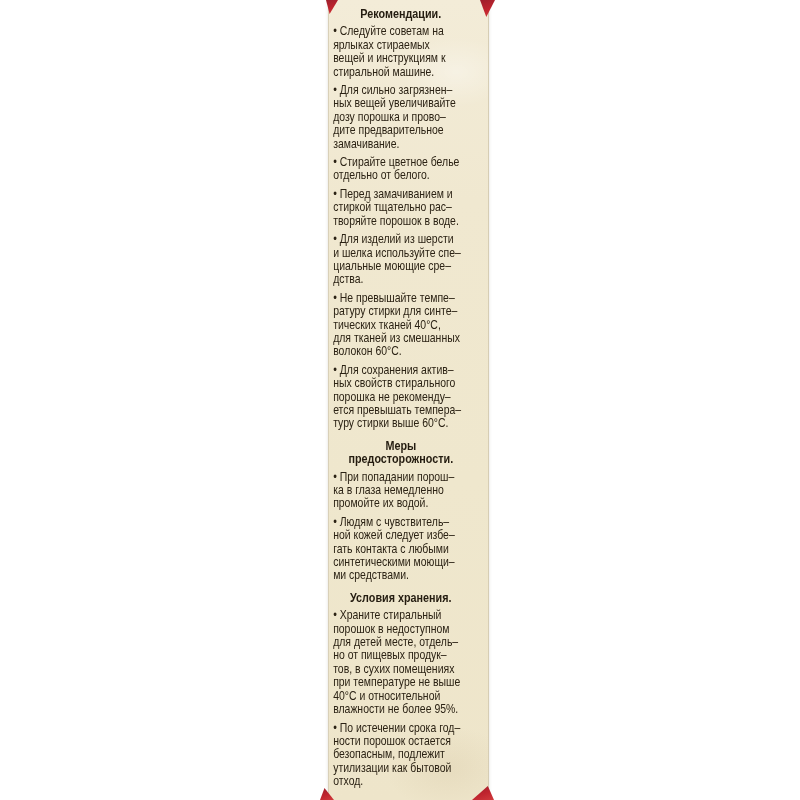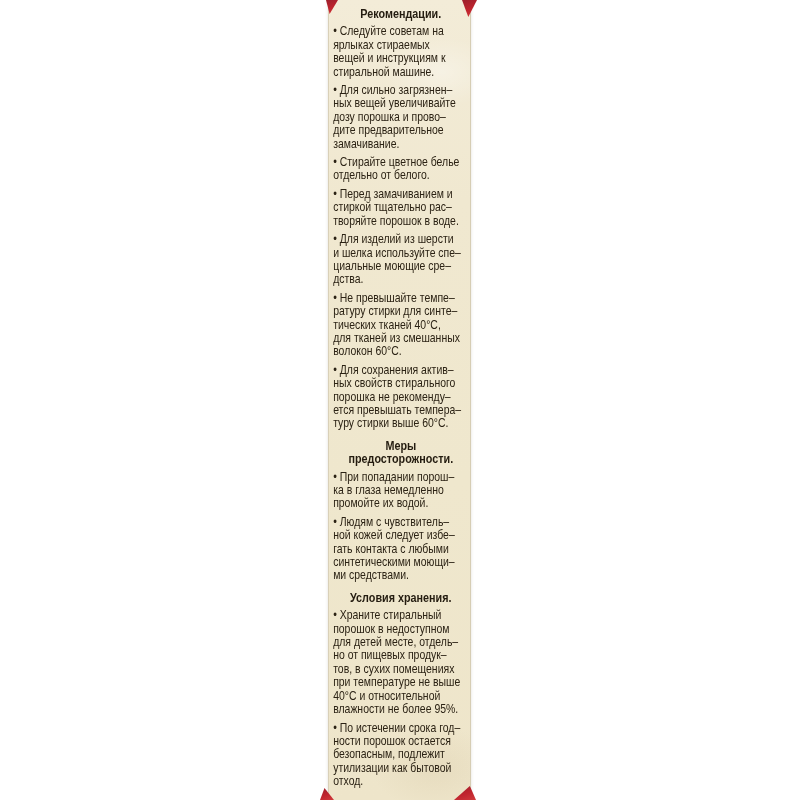--- a/index.html
+++ b/index.html
@@ -13,21 +13,21 @@
     width: 800px;
     height: 800px;
     background: #ffffff;
     overflow: hidden;
   }
   
   .panel {
     position: absolute;
     left: 328px;
     top: 0;
-    width: 143px;
+    width: 161px;
     height: 800px;
     box-sizing: border-box;
     background:
       radial-gradient(90px 60px at 75% 96%, rgba(196,176,136,0.18), rgba(196,176,136,0) 70%),
       radial-gradient(80px 50px at 80% 9%, rgba(255,255,255,0.35), rgba(255,255,255,0) 70%),
       linear-gradient(180deg, #f3ecd8 0%, #f0e8d0 25%, #efe7cd 60%, #eee5ca 100%);
     border-left: 1px solid #d9d0b8;
     border-right: 1px solid #d6cdb4;
     box-shadow: 0 0 3px rgba(90,80,55,0.18);
   }

